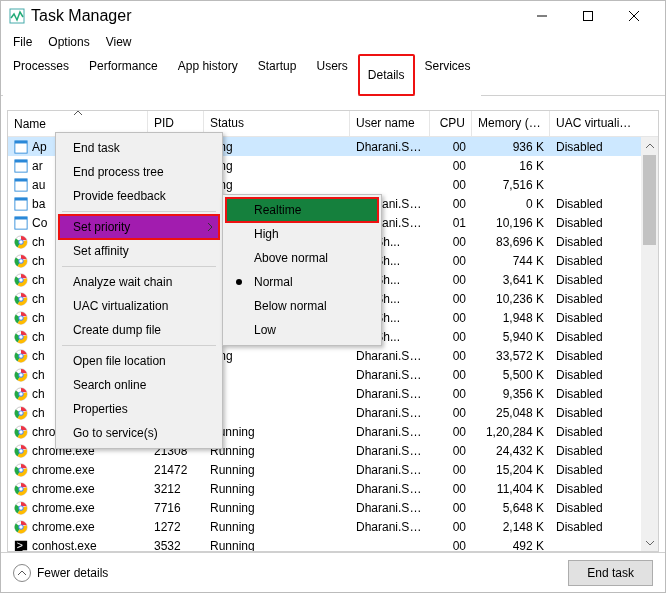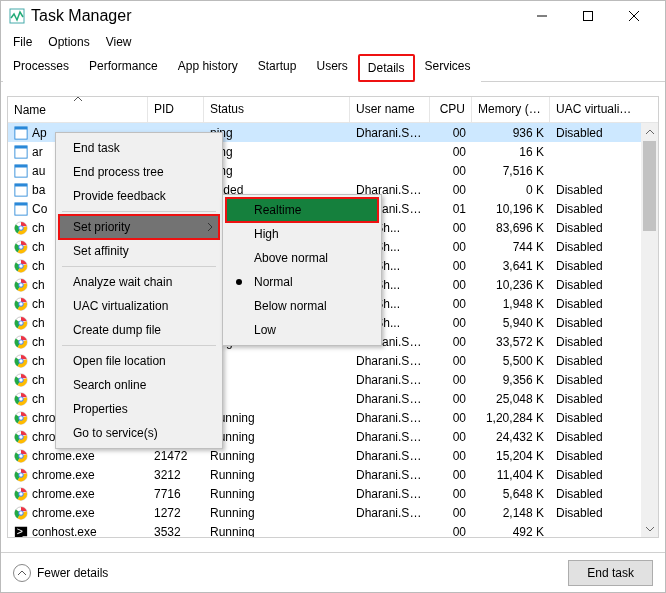--- a/index.html
+++ b/index.html
@@ -14,21 +14,21 @@
 .winbtn svg { width: 10px; height: 10px; }
 
 
 .menubar { height: 22px; display: flex; align-items: center; padding: 0 4px; }
 .menubar div { padding: 2px 8px; }
 
 
 .tabs { display: flex; border-bottom: 1px solid #d0d0d0; padding: 0 2px; }
 .tab { padding: 4px 9px; border: 1px solid transparent; border-bottom: none; position: relative; top: 1px; background: #fff; }
 .tab.active { border-color: #d0d0d0; background: #fff; }
-.tab.hl { border: 2px solid #e11; border-radius: 2px; padding: 5px 8px; }
+.tab.hl { border: 2px solid #e11; border-radius: 2px; padding: 12px 8px; }
 
 
 .table-wrap { position: relative; border: 1px solid #d0d0d0; margin: 14px 6px 0 6px; height: 442px; background: #fff; }
 .colhead { display: flex; height: 26px; border-bottom: 1px solid #e6e6e6; }
 .colhead div { padding: 5px 6px; border-right: 1px solid #e6e6e6; position: relative; white-space: nowrap; overflow: hidden; text-overflow: ellipsis; }
 .colhead .sort svg { position: absolute; top: -1px; left: 50%; transform: translateX(-50%); }
 
 .rows { position: absolute; top: 26px; left: 0; right: 17px; bottom: 0; overflow: hidden; }
 .row { display: flex; height: 19px; align-items: center; }
 .row.sel { background: #cde8ff; }
@@ -45,21 +45,21 @@
 
 .sbar { position: absolute; right: 0; top: 26px; bottom: 0; width: 17px; background: #f0f0f0; }
 .sbar .thumb { position: absolute; left: 2px; right: 2px; top: 18px; height: 90px; background: #c2c2c2; }
 .sbar .arr { position: absolute; left: 0; right: 0; height: 17px; display:flex; align-items:center; justify-content:center;}
 .sbar .arr.up{top:0} .sbar .arr.dn{bottom:0}
 
 
 .ctx1 { position: absolute; left: 54px; top: 131px; width: 168px; background: #f0f0f0; border: 1px solid #bfbfbf; box-shadow: 2px 2px 4px rgba(0,0,0,.25); padding: 3px; z-index: 10; }
 .ctx1 .mi { padding: 5px 20px 5px 14px; position: relative; }
 .ctx1 .sep { height: 1px; background: #d0d0d0; margin: 3px 3px; }
-.ctx1 .mi.hov { background: #737373; }
+.ctx1 .mi.hov { background: #a21caf; }
 .ctx1 .mi.hl { outline: 2px solid #e11; outline-offset: -1px; }
 .ctx1 .arrow { position: absolute; right: 6px; top: 50%; transform: translateY(-50%); }
 
 
 .ctx2 { position: absolute; left: 221px; top: 193px; width: 160px; background: #f0f0f0; border: 1px solid #bfbfbf; box-shadow: 2px 2px 4px rgba(0,0,0,.25); padding: 3px; z-index: 11; }
 .ctx2 .mi { padding: 5px 10px 5px 28px; position: relative; }
 .ctx2 .mi.hov { background: #15803d; }
 .ctx2 .mi.hl { outline: 2px solid #e11; outline-offset: -1px; }
 .ctx2 .dot { position: absolute; left: 10px; top: 50%; transform: translateY(-50%); width: 6px; height: 6px; background:#000; border-radius:50%; }
 

